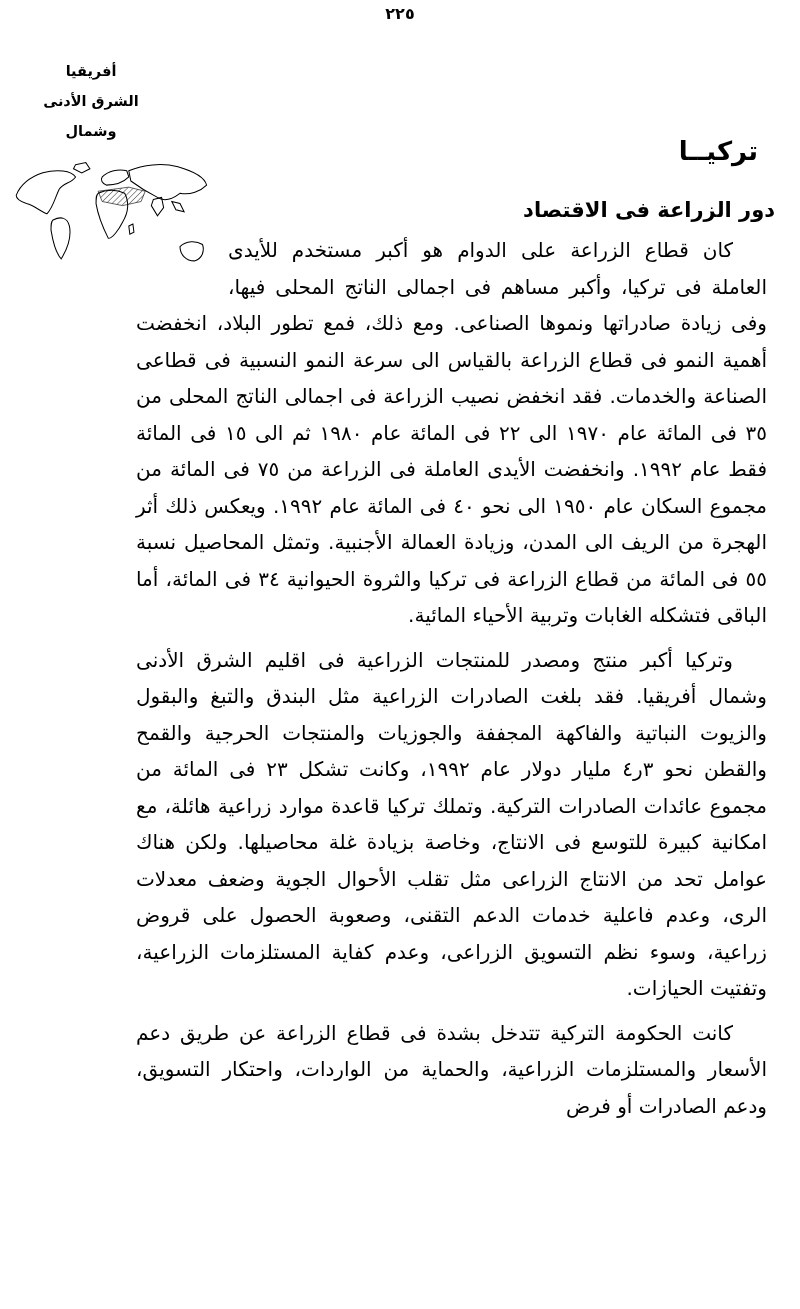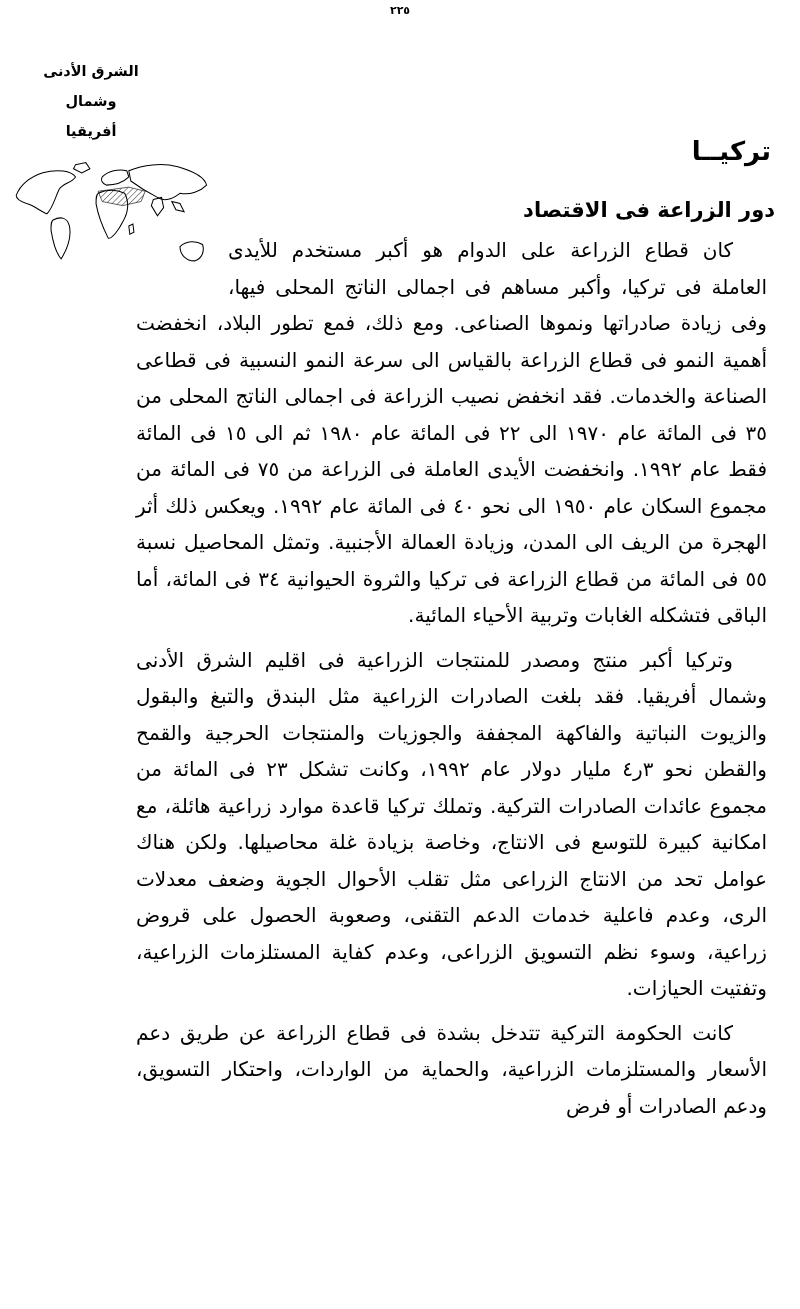--- a/index.html
+++ b/index.html
@@ -14,21 +14,21 @@
     overflow: hidden;
     font-family: "DejaVu Sans", sans-serif;
     color: #000;
   }
   .page-number {
     position: absolute;
     top: 4px;
     left: 0;
     width: 100%;
     text-align: center;
-    font-size: 11px;
+    font-size: 16px;
     font-weight: bold;
     letter-spacing: 1px;
   }
   .map-block {
     position: absolute;
     top: 56px;
     left: 8px;
     width: 220px;
   }
   .map-caption {
@@ -53,21 +53,21 @@
     left: 128px;
     direction: rtl;
     text-align: justify;
   }
   .map-spacer {
     float: left; 
     width: 100px;
     height: 136px;
   }
   .article h1 {
-    margin: 0 4px 26px 0;
+    margin: 0 17px 26px 0;
     font-size: 26px;
     font-weight: bold;
     text-align: right;
   }
   .article h2 {
     margin: 32px 0 10px 0;
     font-size: 21px;
     font-weight: bold;
     text-align: right;
   }
@@ -79,22 +79,22 @@
     text-align: justify;
   }
 </style>
 </head>
 <body>
 
 <div class="page-number">٢٢٥</div>
 
 <div class="map-block">
   <div class="map-caption">
+    <div>أفريقيا</div>
     <div>الشرق الأدنى وشمال</div>
-    <div>أفريقيا</div>
   </div>
   <svg class="map-drawing" viewBox="0 0 210 130" xmlns="http://www.w3.org/2000/svg">
     <defs>
       <pattern id="hatch" width="4" height="4" patternTransform="rotate(45)" patternUnits="userSpaceOnUse">
         <line x1="0" y1="0" x2="0" y2="4" stroke="#000" stroke-width="0.8"></line>
       </pattern>
     </defs>
 
     <path d="M8,38 C12,28 22,20 34,16 C48,12 62,14 66,20 C62,26 54,26 50,32 C46,40 44,50 38,56 C32,54 26,48 18,46 C12,44 8,42 8,38 Z" fill="none" stroke="#000" stroke-width="1"></path>
 

